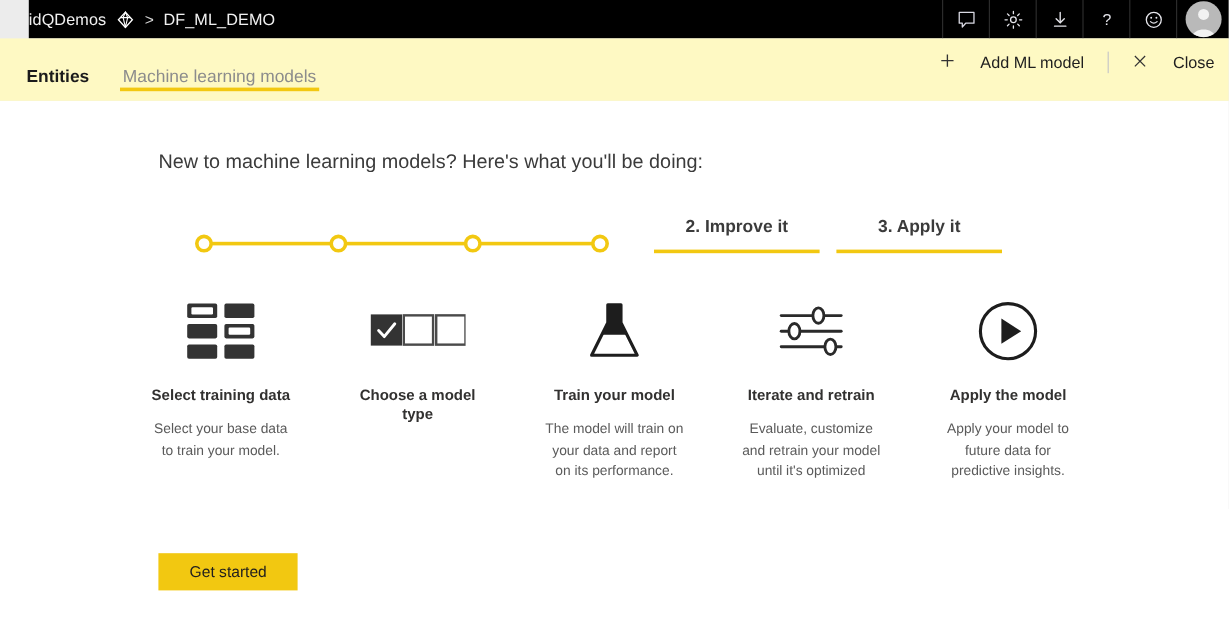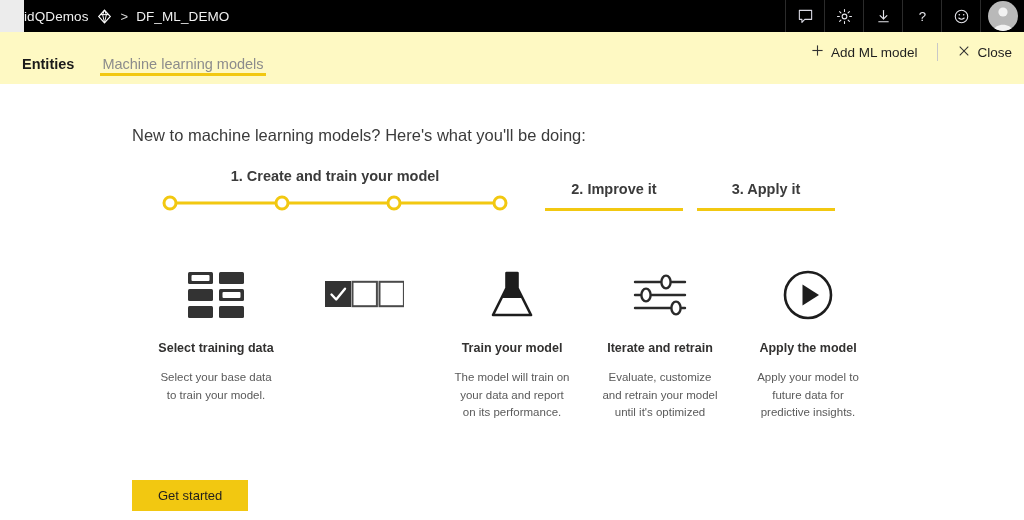--- a/index.html
+++ b/index.html
@@ -147,21 +147,21 @@
     height: 40px;
     padding-right: 0px;
     gap: 0px;
     font-size: 13.5px;
     color: #1f1f1f;
   }
 
   .cmd-btn {
     display: flex;
     align-items: center;
-    gap: 7px;
+    gap: 21px;
     padding: 6px 12px;
     cursor: pointer;
     white-space: nowrap;
   }
 
   .cmd-divider {
     width: 1px;
     height: 18px;
     background: #c8c8c8;
     margin: 0 8px;
@@ -246,22 +246,21 @@
   .underline {
     width: 138px;
     height: 3px;
     background: #f2c811;
   }
   .step2 .step-label, .step3 .step-label { margin-bottom: 11px; }
 
   
   .cards {
     display: flex;
-    gap: 8px;
-    margin-top: 19px;
+    gap: 24px;
     border-radius: 10px;
   }
 
   .card {
     width: 140px;
     height: 212px;
     background: #ffffff;
     display: flex;
     flex-direction: column;
     align-items: center;
@@ -427,21 +426,20 @@
   </div>
 </div>
 
 <div class="content">
 
   <div class="headline">New to machine learning models? Here's what you'll be doing:</div>
 
   <div class="steps">
 
     <div class="step step1">
-      <div class="step-label">1. Create and train your model</div>
       <div class="track">
         <div class="track-line"></div>
         <div class="node" style="left:6px;"></div>
         <div class="node" style="left:118px;"></div>
         <div class="node" style="left:230px;"></div>
         <div class="node" style="left:336px;"></div>
       </div>
     </div>
 
     <div class="step step2">
@@ -477,20 +475,21 @@
 
     <div class="card">
       <div class="card-icon">
         <svg width="80" height="30" viewBox="0 0 80 30">
           <rect x="1" y="1" width="26" height="26" fill="#333333"></rect>
           <path d="M7.5 14.5 L12.2 19.5 L21 8.8" fill="none" stroke="#ffffff" stroke-width="2.4" stroke-linecap="round" stroke-linejoin="round"></path>
           <rect x="28.5" y="1.8" width="24.4" height="24.4" fill="#ffffff" stroke="#4a4a4a" stroke-width="2"></rect>
           <rect x="55.5" y="1.8" width="24.4" height="24.4" fill="#ffffff" stroke="#4a4a4a" stroke-width="2"></rect>
         </svg>
       </div>
+      <div class="card-title">Choose a model type</div>
     </div>
 
     <div class="card">
       <div class="card-icon">
         <svg width="48" height="50" viewBox="0 0 48 50">
           <path d="M18.5 3 H29.5 V18 L43 45 H5 L18.5 18 Z" fill="none" stroke="#1d1d1d" stroke-width="2.6" stroke-linejoin="round"></path>
           <path d="M18.5 3 H29.5 V18 L34.5 28 H13.5 L18.5 18 Z" fill="#1d1d1d"></path>
         </svg>
       </div>
       <div class="card-title">Train your model</div>

